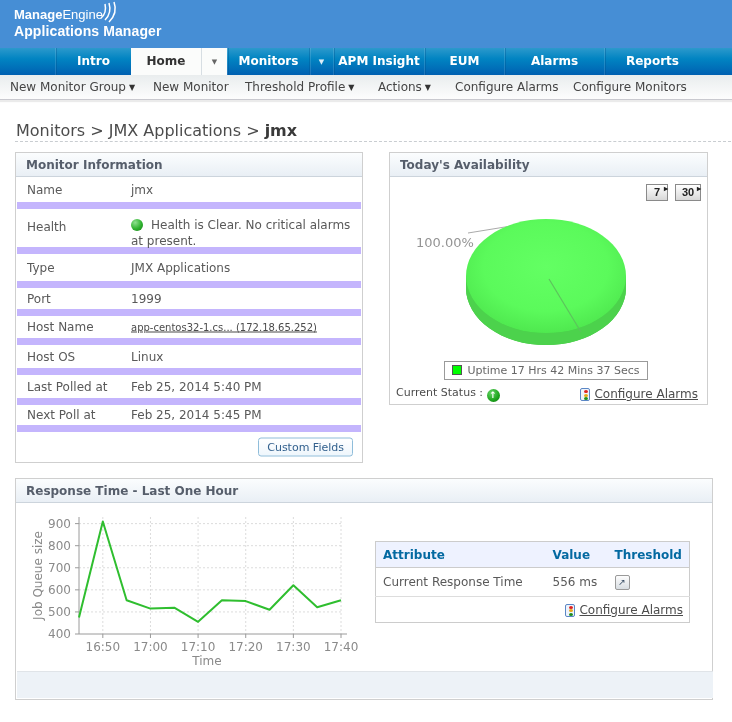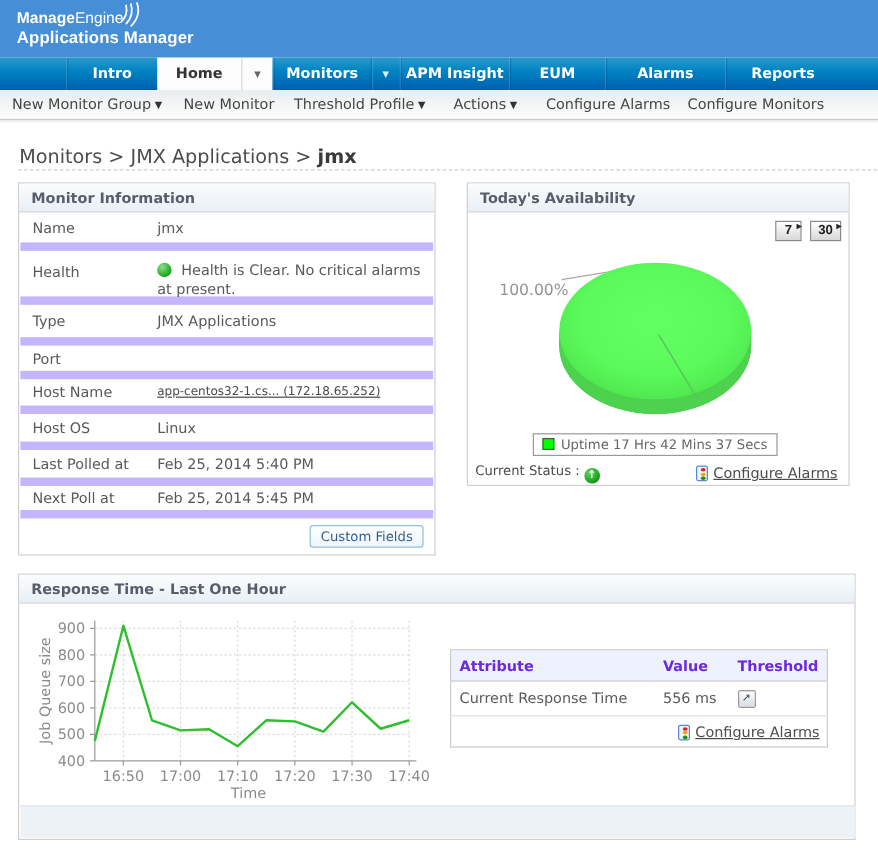--- a/index.html
+++ b/index.html
@@ -58,21 +58,21 @@
   .cfg-link { color:#4c4c4c; text-decoration:underline; font-size:12px; }
   .tl-icon { display:inline-block; width:10px; height:13px; border:1px solid #5b87c5; border-radius:2px; background:#eef3fb; vertical-align:-3px; position:relative; margin-right:4px; }
   .tl-icon i { position:absolute; left:2.5px; width:4px; height:3px; border-radius:50%; }
   .tl-icon .r { top:1px; background:#d22; }
   .tl-icon .y { top:4.5px; background:#e6a817; }
   .tl-icon .g { top:8px; background:#1d8f1d; }
 
   
   .rt-foot { position:absolute; left:1px; bottom:1px; width:696px; height:27px; background:#edf2f7; border-top:1px solid #e0e4e8; }
   .attr-table { position:absolute; left:359px; top:62px; width:315px; border:1px solid #ccc; font-size:12px; color:#595959; border-collapse:collapse; }
-  .attr-table th { background:#eef2ff; border-bottom:1px solid #ccc; font-weight:bold; color:#6d28d9; text-align:left; height:26px; padding-left:7px; }
+  .attr-table th { background:#eef2ff; border-bottom:1px solid #ccc; font-weight:bold; color:#0369a1; text-align:left; height:26px; padding-left:7px; }
   .attr-table td { height:29px; padding-left:7px; }
   .attr-table .frow td { border-top:1px solid #ddd; height:26px; }
   .thr-btn { display:inline-block; width:15px; height:15px; border:1px solid #9a9a9a; border-radius:2px; background:linear-gradient(#fdfdfd,#d8dde2); text-align:center; line-height:13px; font-size:9px; color:#3a4f66; vertical-align:middle; }
 </style>
 </head>
 <body>
 
 <div id="app">
 
   <div class="hdr">
@@ -119,20 +119,21 @@
     <div class="mi-row" style="top:56px;height:45px;">
       <span class="mi-label twol">Health</span>
       <span class="mi-value twol"><span class="health-ball"></span><span>Health is Clear. No critical alarms at present.</span></span>
     </div>
     <div class="mi-row" style="top:101px;height:34px;">
       <span class="mi-label">Type</span>
       <span class="mi-value">JMX Applications</span>
     </div>
     <div class="mi-row" style="top:135px;height:28px;">
       <span class="mi-label">Port</span>
+      <span class="mi-value">1999</span>
     </div>
     <div class="mi-row" style="top:163px;height:29px;">
       <span class="mi-label">Host Name</span>
       <span class="mi-value" style="white-space:nowrap;font-size:10px;"><a class="hn-link" href="#">app-centos32-1.cs... (172.18.65.252)</a></span>
     </div>
     <div class="mi-row" style="top:192px;height:30px;">
       <span class="mi-label">Host OS</span>
       <span class="mi-value">Linux</span>
     </div>
     <div class="mi-row" style="top:222px;height:30px;">

